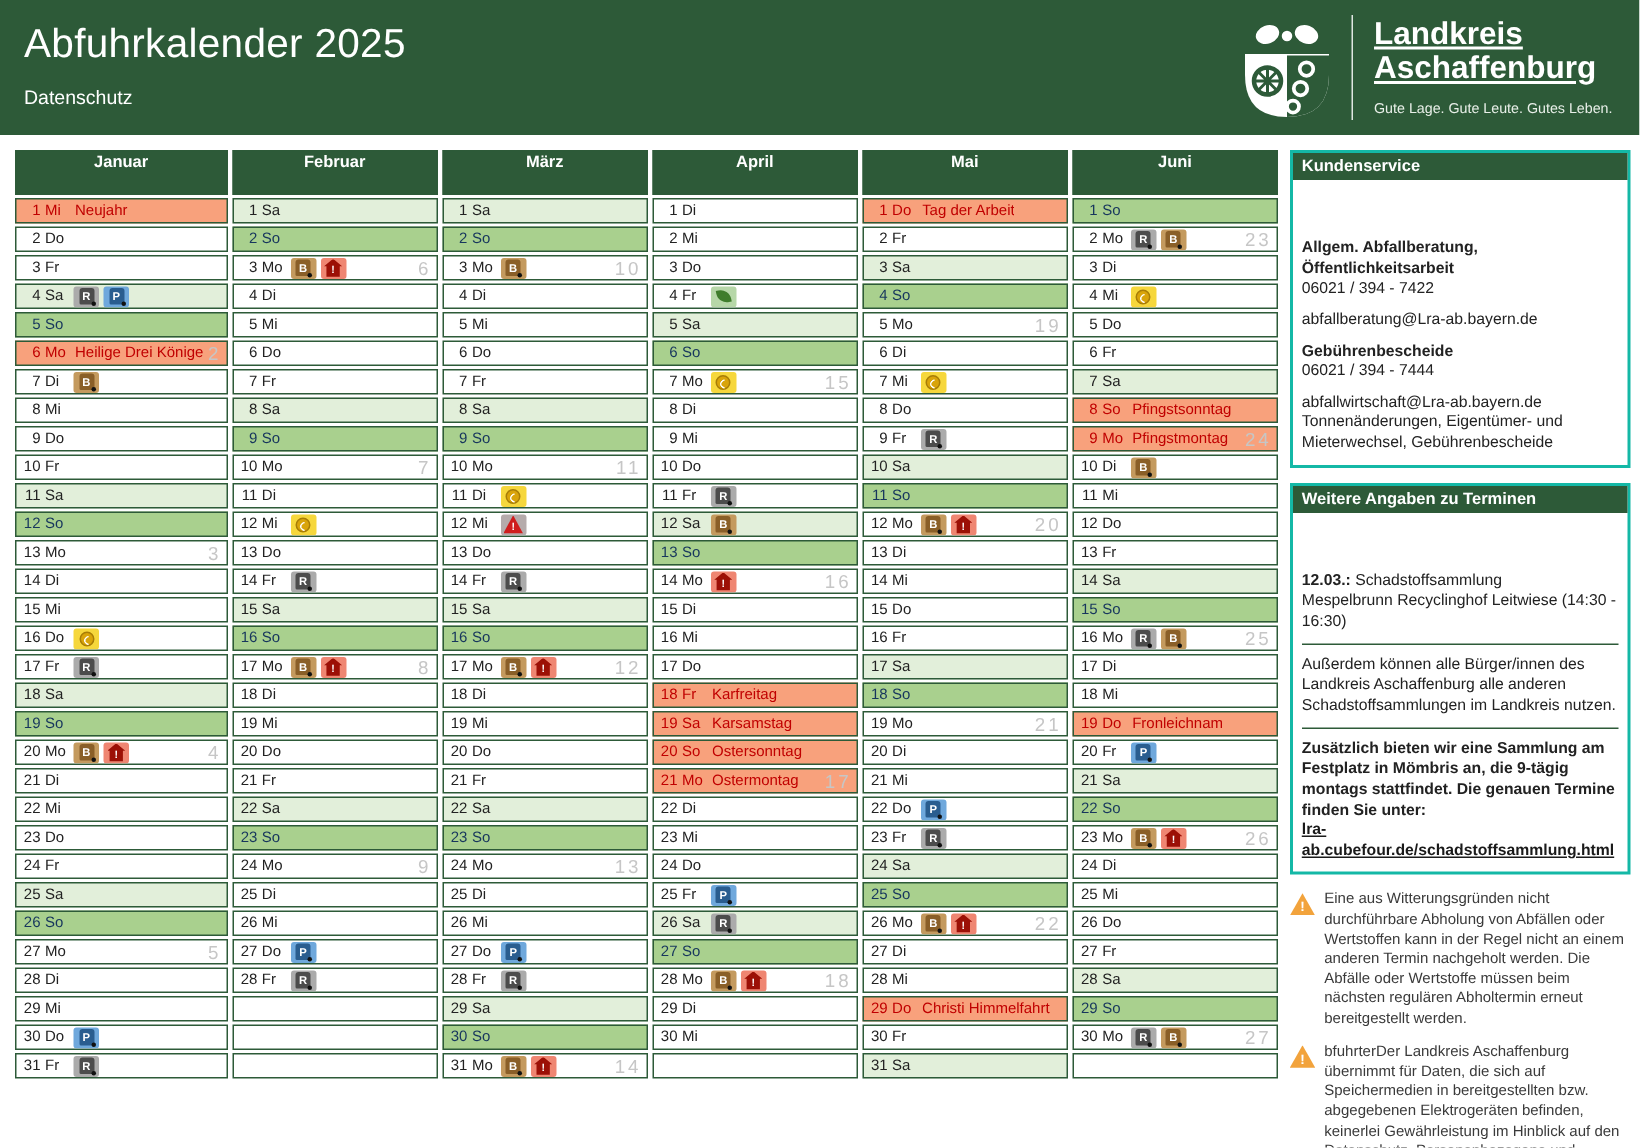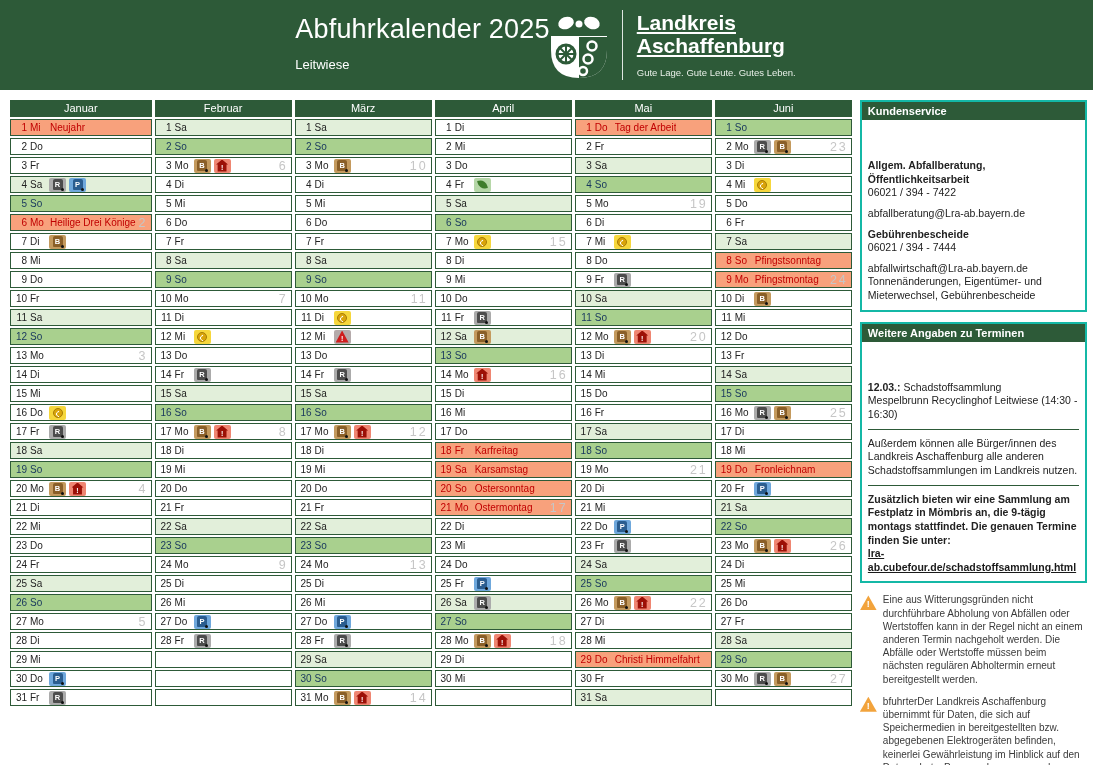--- a/index.html
+++ b/index.html
@@ -4,21 +4,21 @@
 <style>
   * { box-sizing: border-box; margin: 0; padding: 0; }
   body {
     width: 1093px; height: 765px; overflow: hidden;
     font-family: "Liberation Sans", sans-serif;
     background: #ffffff; color: #222;
   }
   
   .page-header {
     height: 90px; background: #2d5a38; color: #fff;
-    display: flex; justify-content: center; align-items: stretch;
+    display: flex; justify-content: space-between; align-items: stretch;
     padding: 0 14px 0 16px;
   }
   .header-left { padding-top: 14px; }
   .page-title { font-size: 27px; font-weight: normal; letter-spacing: 0.2px; }
   .page-subtitle { font-size: 13px; margin-top: 12px; }
   .header-right { display: flex; align-items: center; gap: 14px; }
   .crest { width: 58px; height: 68px; }
   .header-divider { width: 1px; height: 70px; background: rgba(255,255,255,0.85); }
   .org-block { padding-right: 4px; }
   .org-name { font-size: 21px; font-weight: bold; line-height: 1.05; text-decoration: underline; }
@@ -26,23 +26,23 @@
 
   
   .main { display: flex; padding: 10px 6px 0 10px; }
   .calendar-grid {
     width: 845px; display: grid;
     grid-template-columns: repeat(6, 1fr); column-gap: 3px;
     align-content: start;
   }
   .month { display: flex; flex-direction: column; }
   .month-header {
-    height: 17px; line-height: 14px; margin-bottom: 2px;
+    height: 30px; line-height: 14px; margin-bottom: 2px;
     background: #2d5a38; border: 1px solid #2d5a38;
-    color: #fff; font-size: 11px; font-weight: normal; text-align: center;
+    color: #fff; font-size: 11px; font-weight: bold; text-align: center;
   }
   .day-row {
     height: 17px; margin-bottom: 2px;
     border: 1px solid #2d5a38; background: #fff;
     display: flex; align-items: center; gap: 3px;
     padding: 0 3px; font-size: 10px; overflow: hidden; white-space: nowrap;
   }
   .day-row.sat { background: #e2efda; }
   .day-row.sun { background: #a9d08e; }
   .day-row.sun .num, .day-row.sun .wd { color: #17365d; }
@@ -105,21 +105,21 @@
   }
 </style>
 </head>
 <body>
 
 <div>
 
   <header class="page-header">
     <div class="header-left">
       <div class="page-title">Abfuhrkalender 2025</div>
-      <div class="page-subtitle">Leitwiese</div>
+      <div class="page-subtitle">Datenschutz</div>
     </div>
     <div class="header-right">
       <svg class="crest" viewBox="0 0 58 68">
         <path d="M1,1 h56 v38 q0,28 -28,28 q-28,0 -28,-28 z" fill="#ffffff"></path>
         <rect x="1" y="1" width="56" height="24" fill="#2d5a38"></rect>
         <ellipse cx="16" cy="12" rx="8" ry="6" fill="#ffffff" transform="rotate(-20 16 12)"></ellipse>
         <ellipse cx="42" cy="12" rx="8" ry="6" fill="#ffffff" transform="rotate(20 42 12)"></ellipse>
         <circle cx="29" cy="13" r="3.5" fill="#ffffff"></circle>
         <circle cx="16" cy="43" r="9" fill="none" stroke="#2d5a38" stroke-width="3"></circle>
         <path d="M16,34 v18 M7,43 h18 M10,37 l12,12 M22,37 l-12,12" stroke="#2d5a38" stroke-width="2"></path>

